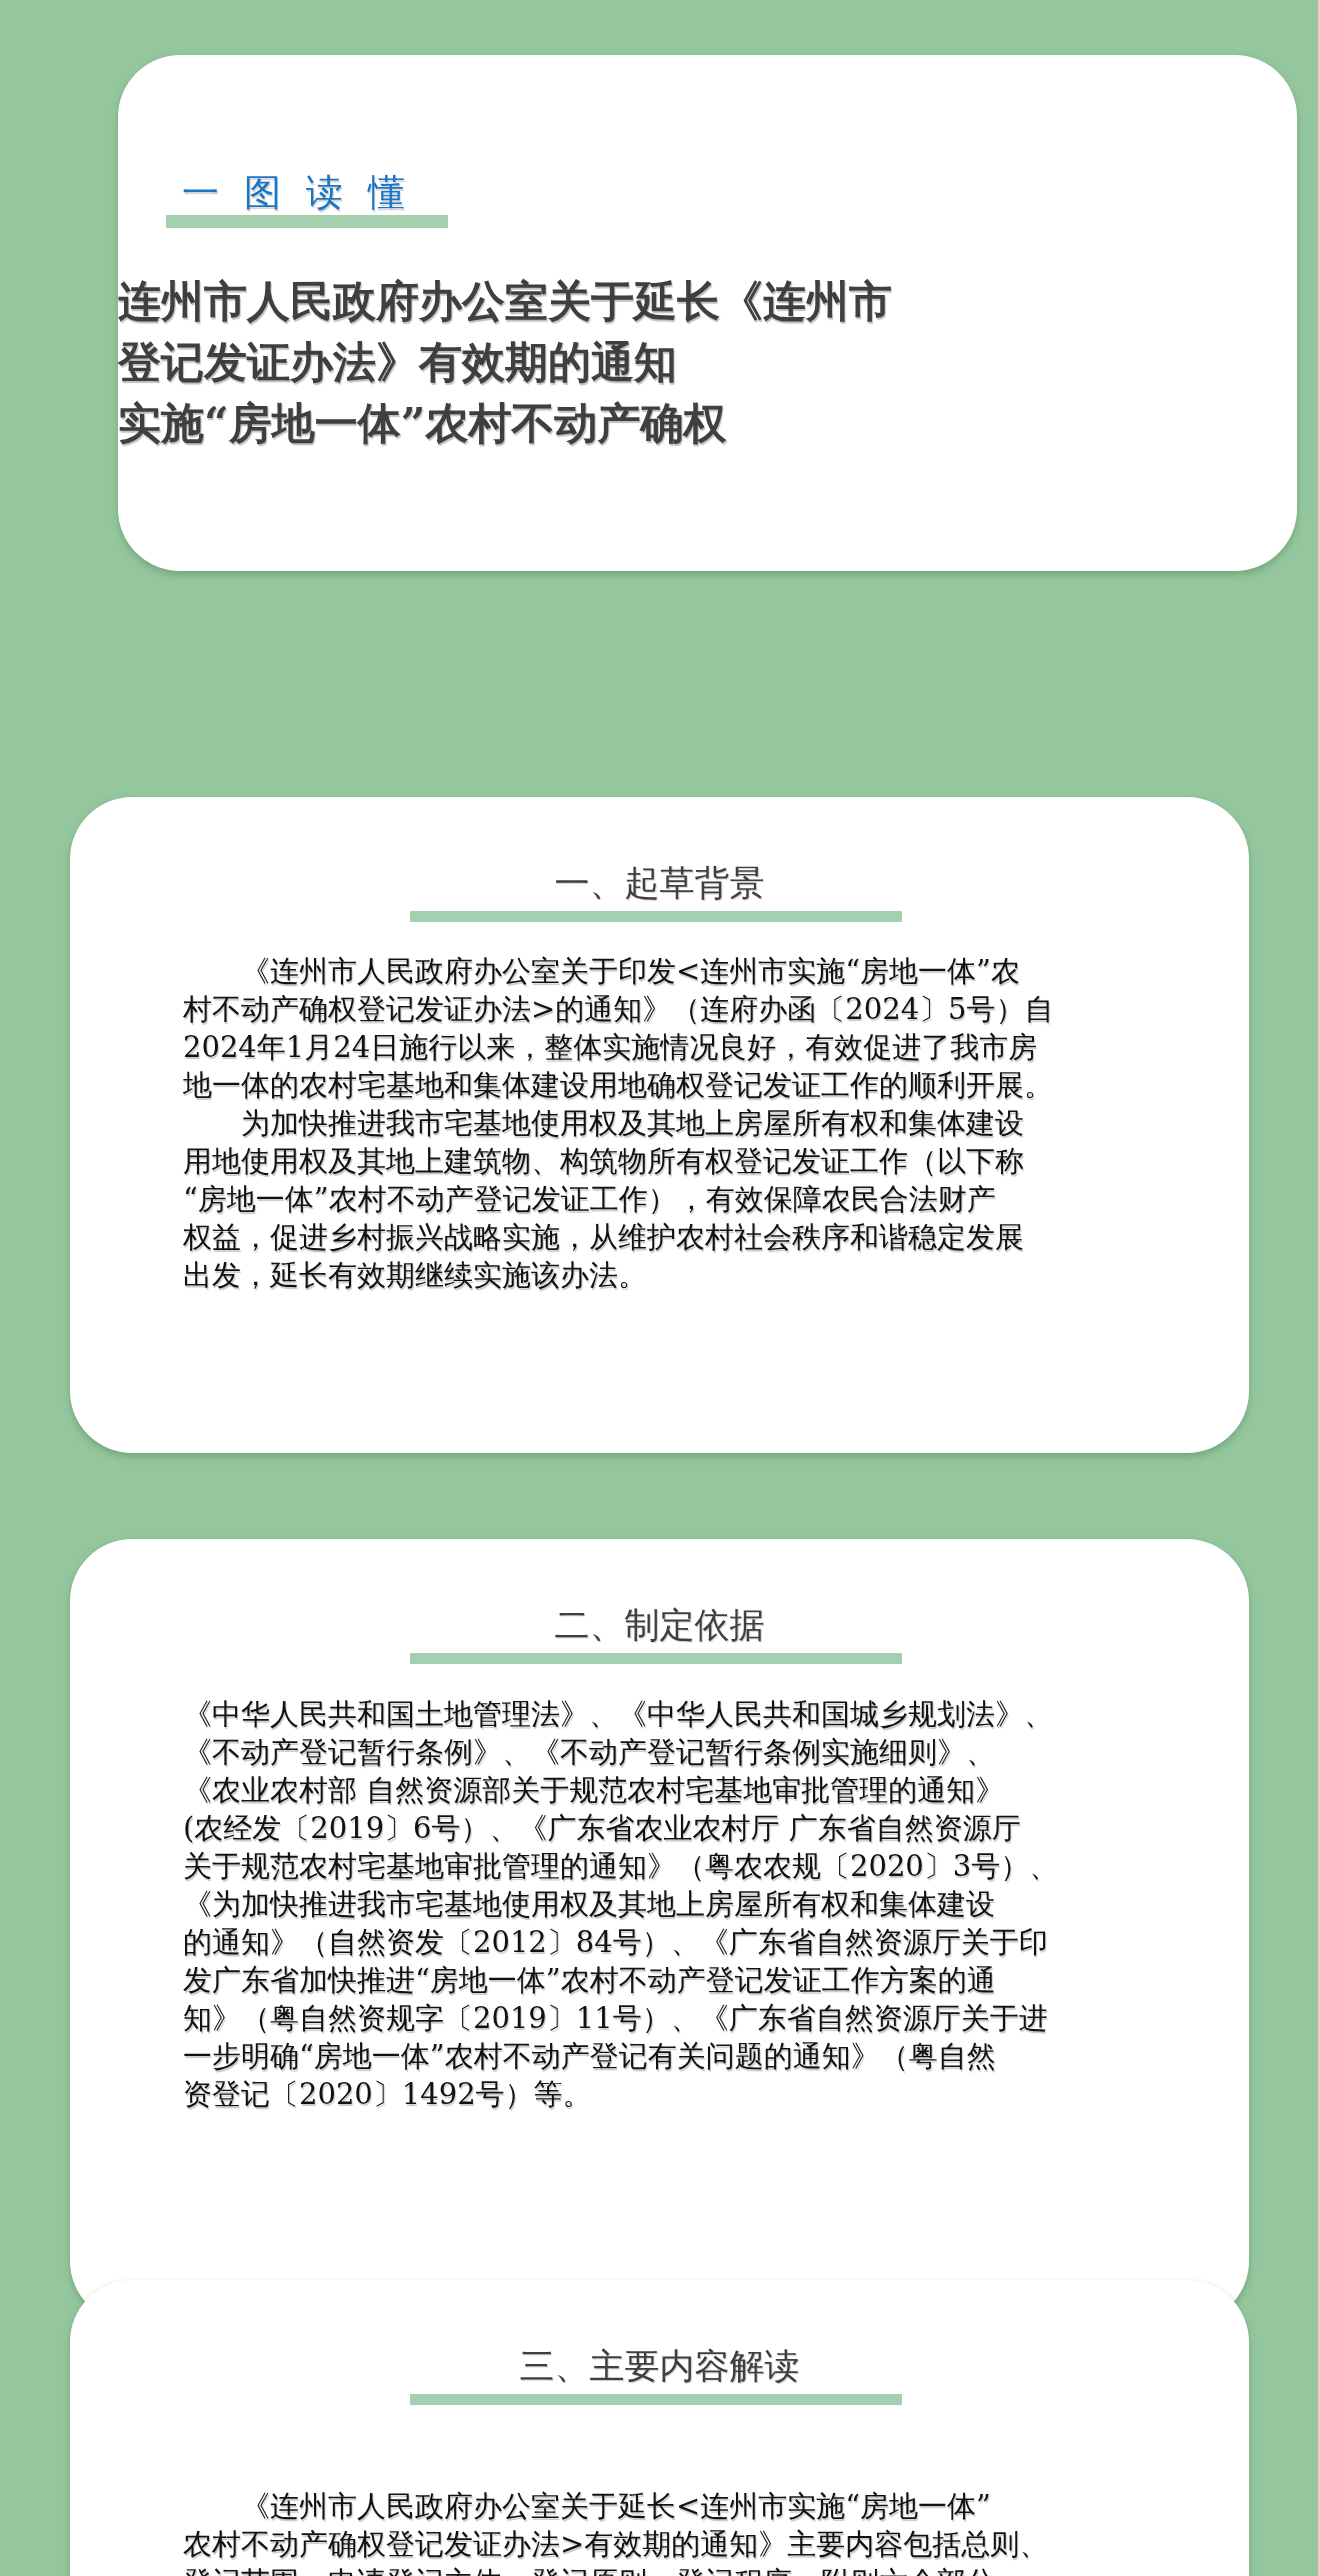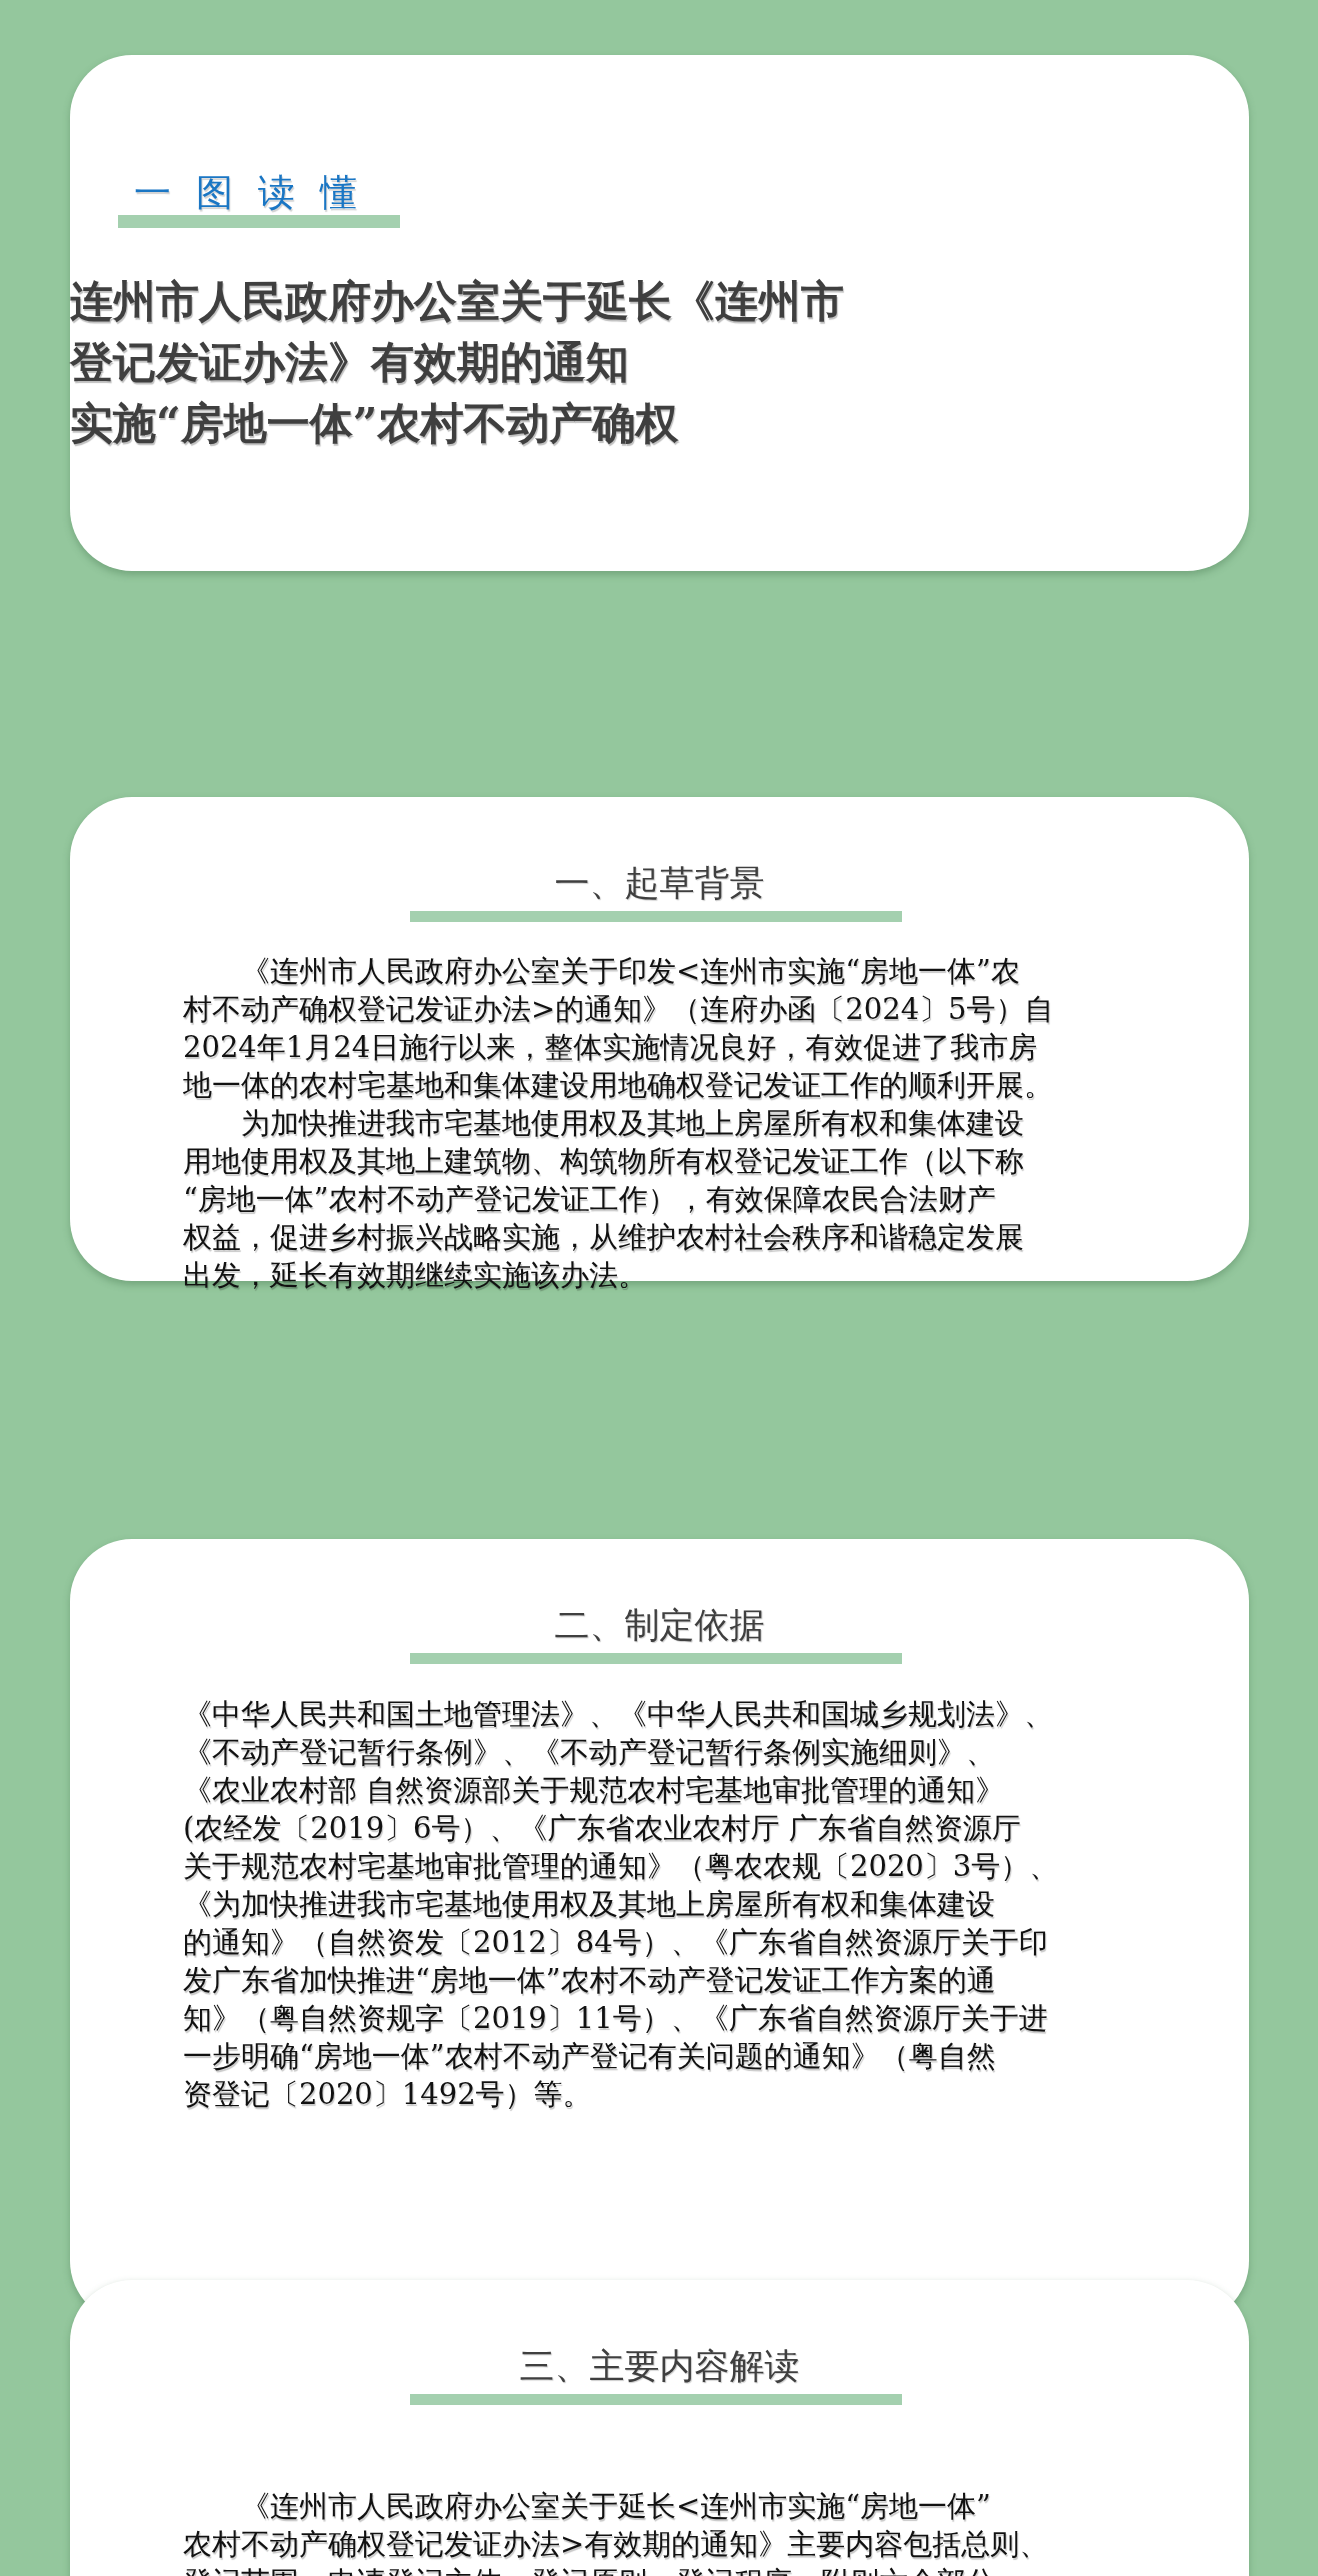--- a/index.html
+++ b/index.html
@@ -10,22 +10,22 @@
       overflow: hidden;
       font-family: "DejaVu Serif", "Liberation Serif", serif;
     }
     .card {
       position: absolute;
       left: 70px; width: 1179px;
       background: #ffffff;
       border-radius: 62px;
       box-shadow: 0 3.1px 7.2px rgba(60,110,70,0.35);
     }
-    #card-cover { top: 55px; height: 516px; }
-    #card-background { top: 797px; height: 484px; }
+    #card-cover { top: 55px; height: 516px; margin-left: 48px; }
+    #card-background { top: 797px; height: 656px; }
     #card-basis { top: 1539px; height: 784px; }
     #card-content { top: 2280px; height: 632px; }
 
     .tag-label {
       position: absolute; left: 64px; top: 113px;
       color: #1a76c4;
       font-family: "DejaVu Sans", sans-serif;
       font-size: 37px;
       letter-spacing: 25px;
       text-shadow: 1px 1.5px 1px rgba(0,0,0,0.18);

